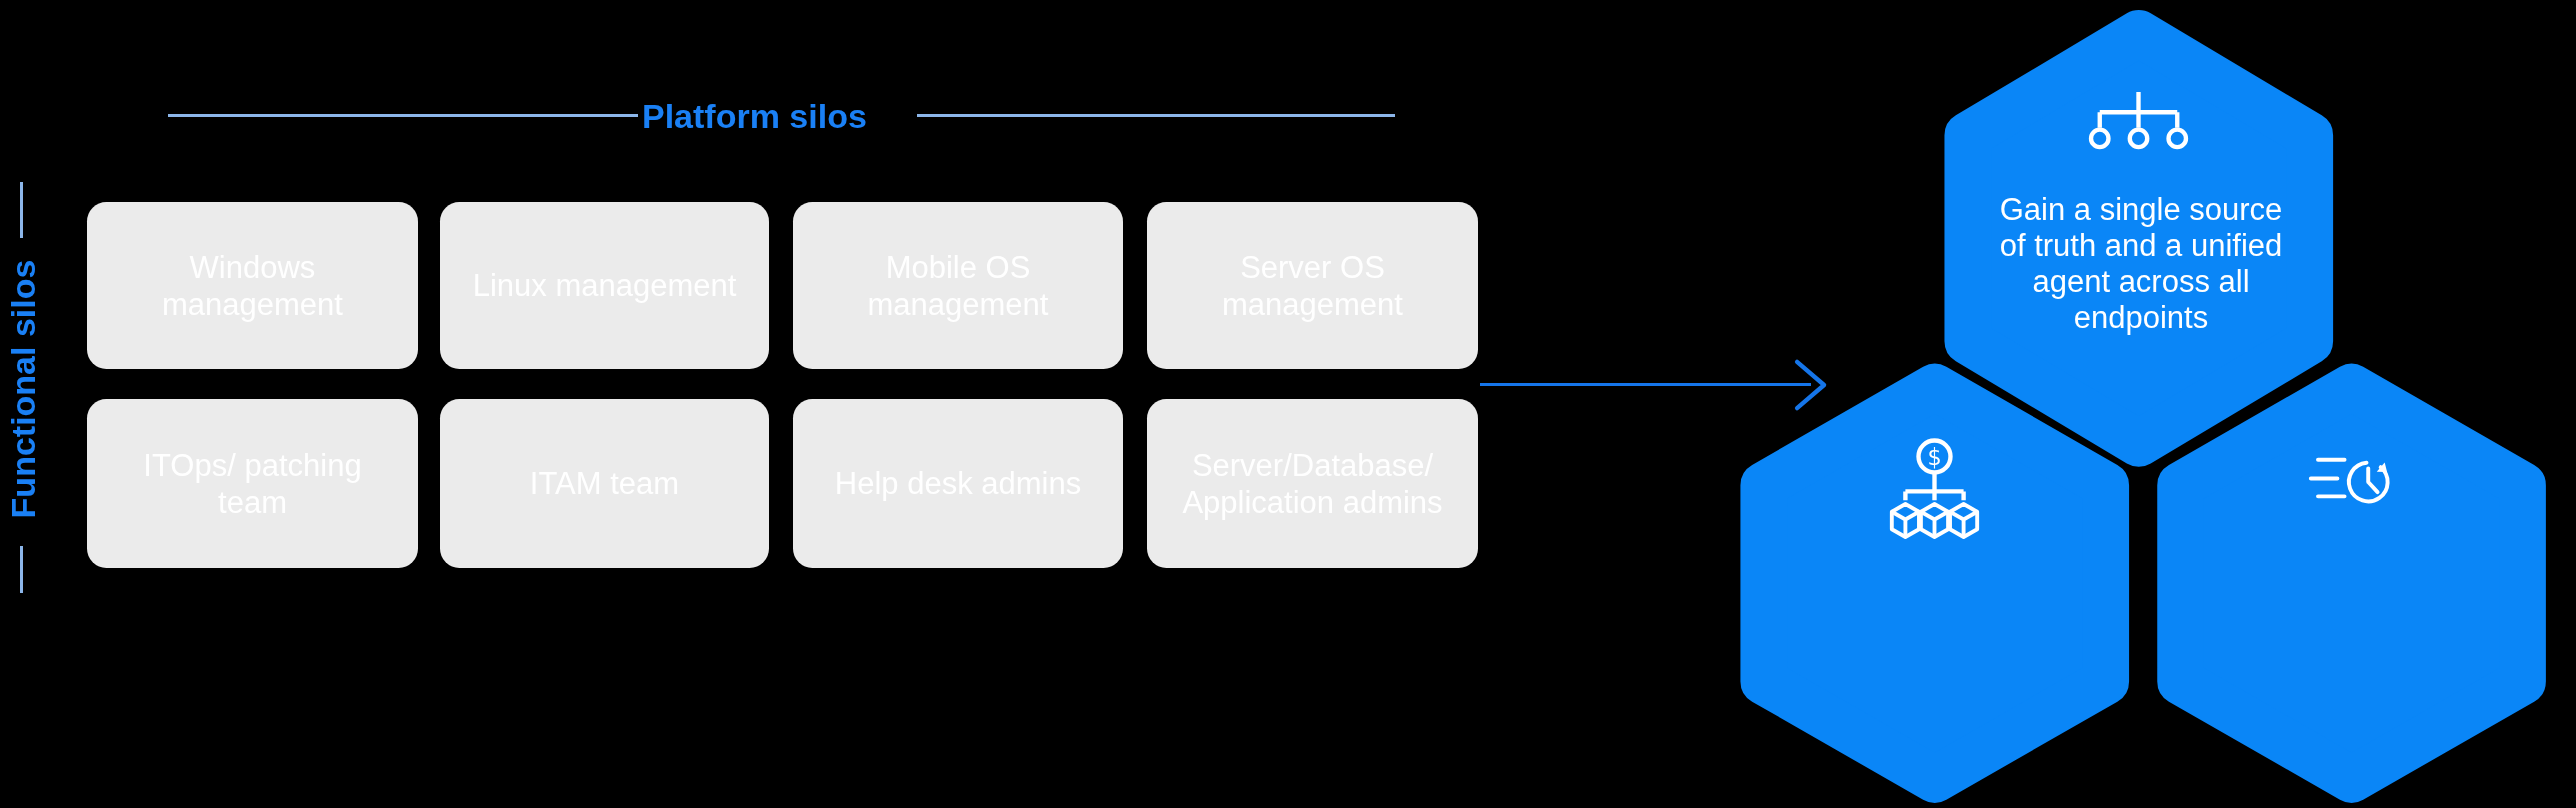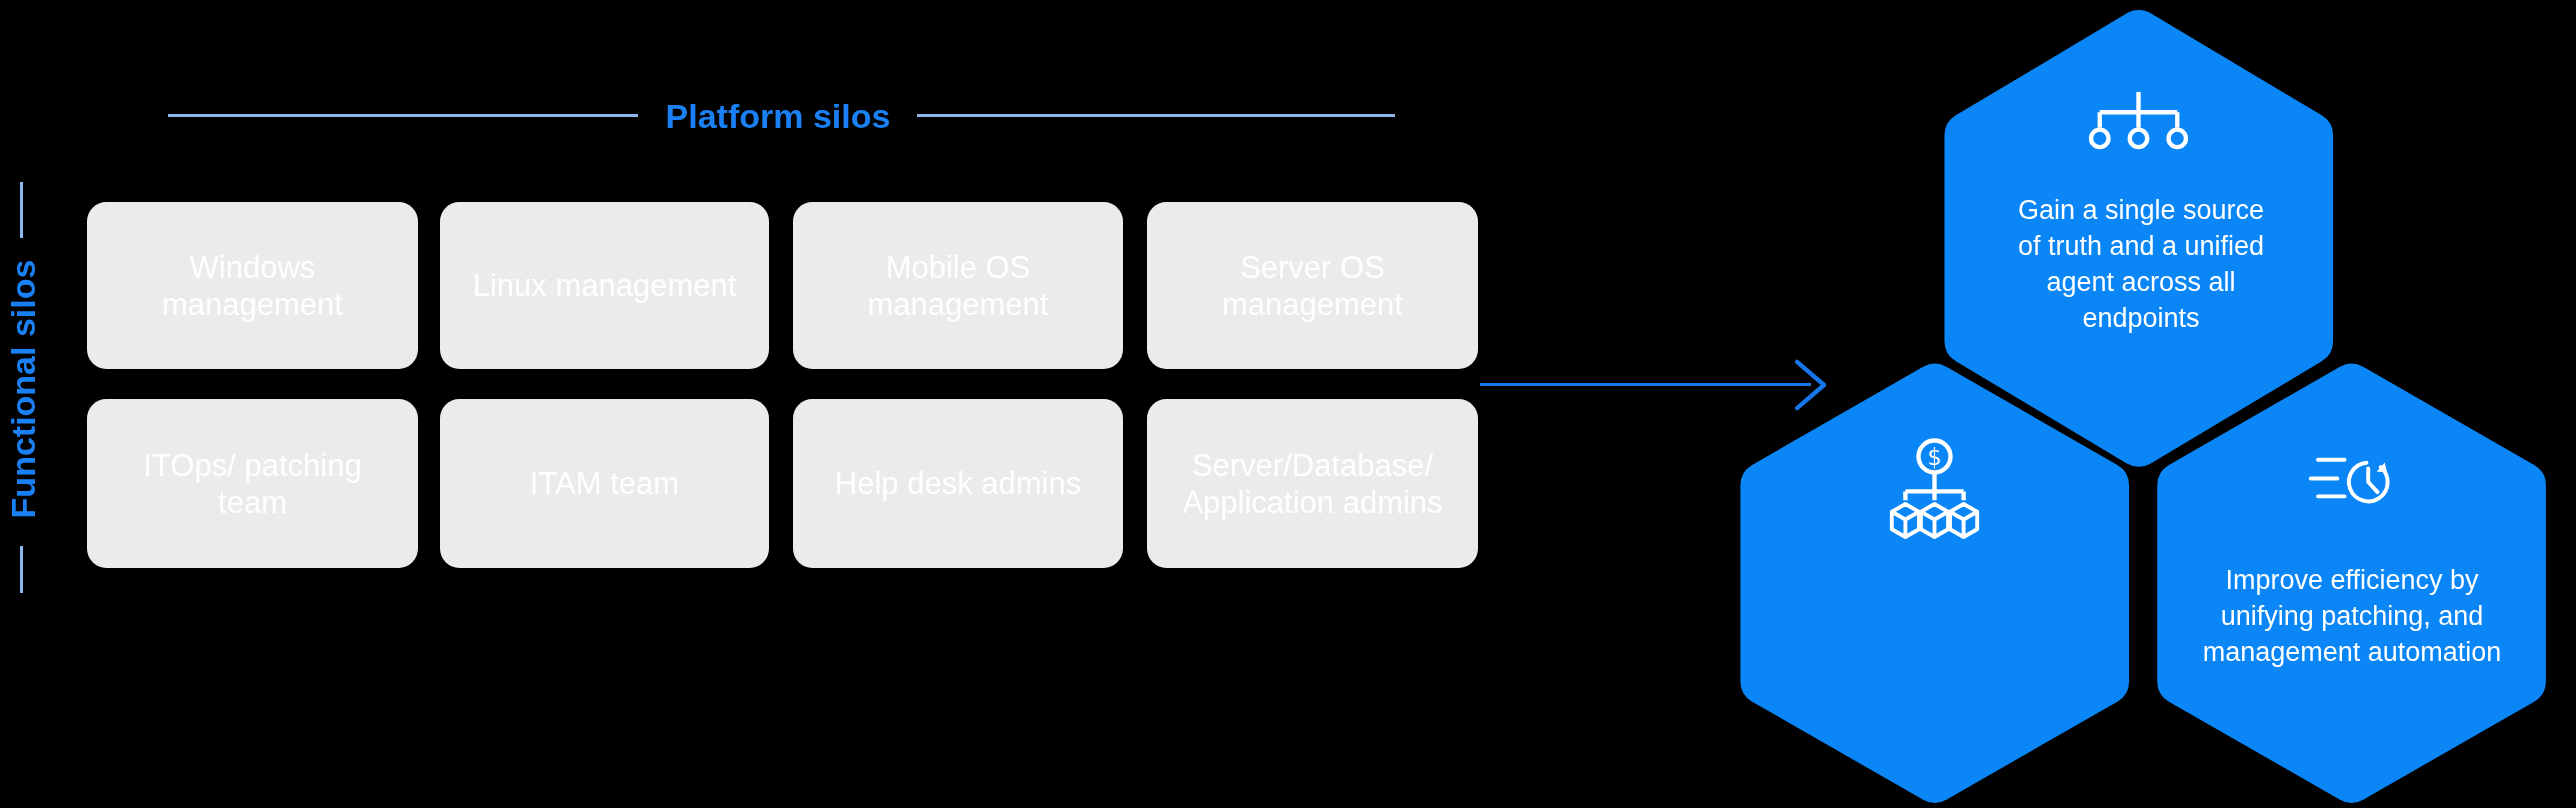--- a/index.html
+++ b/index.html
@@ -19,36 +19,36 @@
        font-size:31px;line-height:37px;white-space:pre-line;}
 
   
   .arrow-line{position:absolute;left:1480px;top:383px;width:331px;height:2.9px;background:#1575e9;}
   .arrow-head{position:absolute;left:1793px;top:358px;}
 
   
   .hexsvg{position:absolute;left:1721px;top:0;width:855px;height:809px;}
   .hex{fill:#0a86f7;stroke:#0a86f7;stroke-width:48;stroke-linejoin:round;}
 
-  .hex-text{position:absolute;color:#ffffff;font-size:27px;line-height:36px;text-align:center;
+  .hex-text{position:absolute;color:#ffffff;font-size:31px;line-height:36px;text-align:center;
             white-space:pre-line;transform:translateX(-50%);}
   .icon{position:absolute;}
   .icon path,.icon circle,.icon polygon.o,.icon polyline{stroke:#ffffff;fill:none;}
 </style>
 </head>
 <body>
 
 <div class="stage">
 
   <div class="vline" style="left:20.4px;top:182px;height:56px;"></div>
   <div class="vtitle">Functional silos</div>
   <div class="vline" style="left:20.4px;top:546px;height:47px;"></div>
 
   <div class="hline" style="left:168px;top:114px;width:470px;"></div>
-  <div class="title" style="left:642px;top:97px;width:272px;text-align:center;">Platform silos</div>
+  <div class="title" style="left:642px;top:97px;width:272px;text-align:left;">Platform silos</div>
   <div class="hline" style="left:917px;top:114px;width:478px;"></div>
 
   <div class="box" style="left:87px;top:202px;width:331px;height:167px;">Windows
 management</div>
   <div class="box" style="left:440px;top:202px;width:329px;height:167px;">Linux management</div>
   <div class="box" style="left:793px;top:202px;width:330px;height:167px;">Mobile OS
 management</div>
   <div class="box" style="left:1147px;top:202px;width:331px;height:167px;">Server OS
 management</div>
 
@@ -92,18 +92,15 @@
     <polygon class="o" points="80,69 94,77 94,95 80,103 66,95 66,77" stroke-width="4" stroke-linejoin="round"></polygon>
     <path d="M66 77 L80 85 L94 77 M80 85 V103" stroke-width="4" stroke-linejoin="round"></path>
   </svg>
 
   <svg class="icon" style="left:2300px;top:449px;" width="97" height="66" viewBox="0 0 135 92">
     <path d="M25 15 H62 M15 41 H52 M25 66 H62" stroke-width="5.5" stroke-linecap="round"></path>
     <path d="M112.4 25.3 A27 27 0 1 1 92.6 19.1" stroke-width="5.5" stroke-linecap="round"></path>
     <polygon points="121.3,32.1 117.9,18.9 106.9,31.7" fill="#ffffff" stroke="none"></polygon>
     <path d="M95 46 V27 M95 46 L108 60" stroke-width="5.5" stroke-linecap="round"></path>
   </svg>
-  <div class="hex-text" style="left:2352px;top:562px;width:408px;">Improve efficiency by
-unifying patching, and
-management automation</div>
 
 </div>
 
 
 </body></html>

